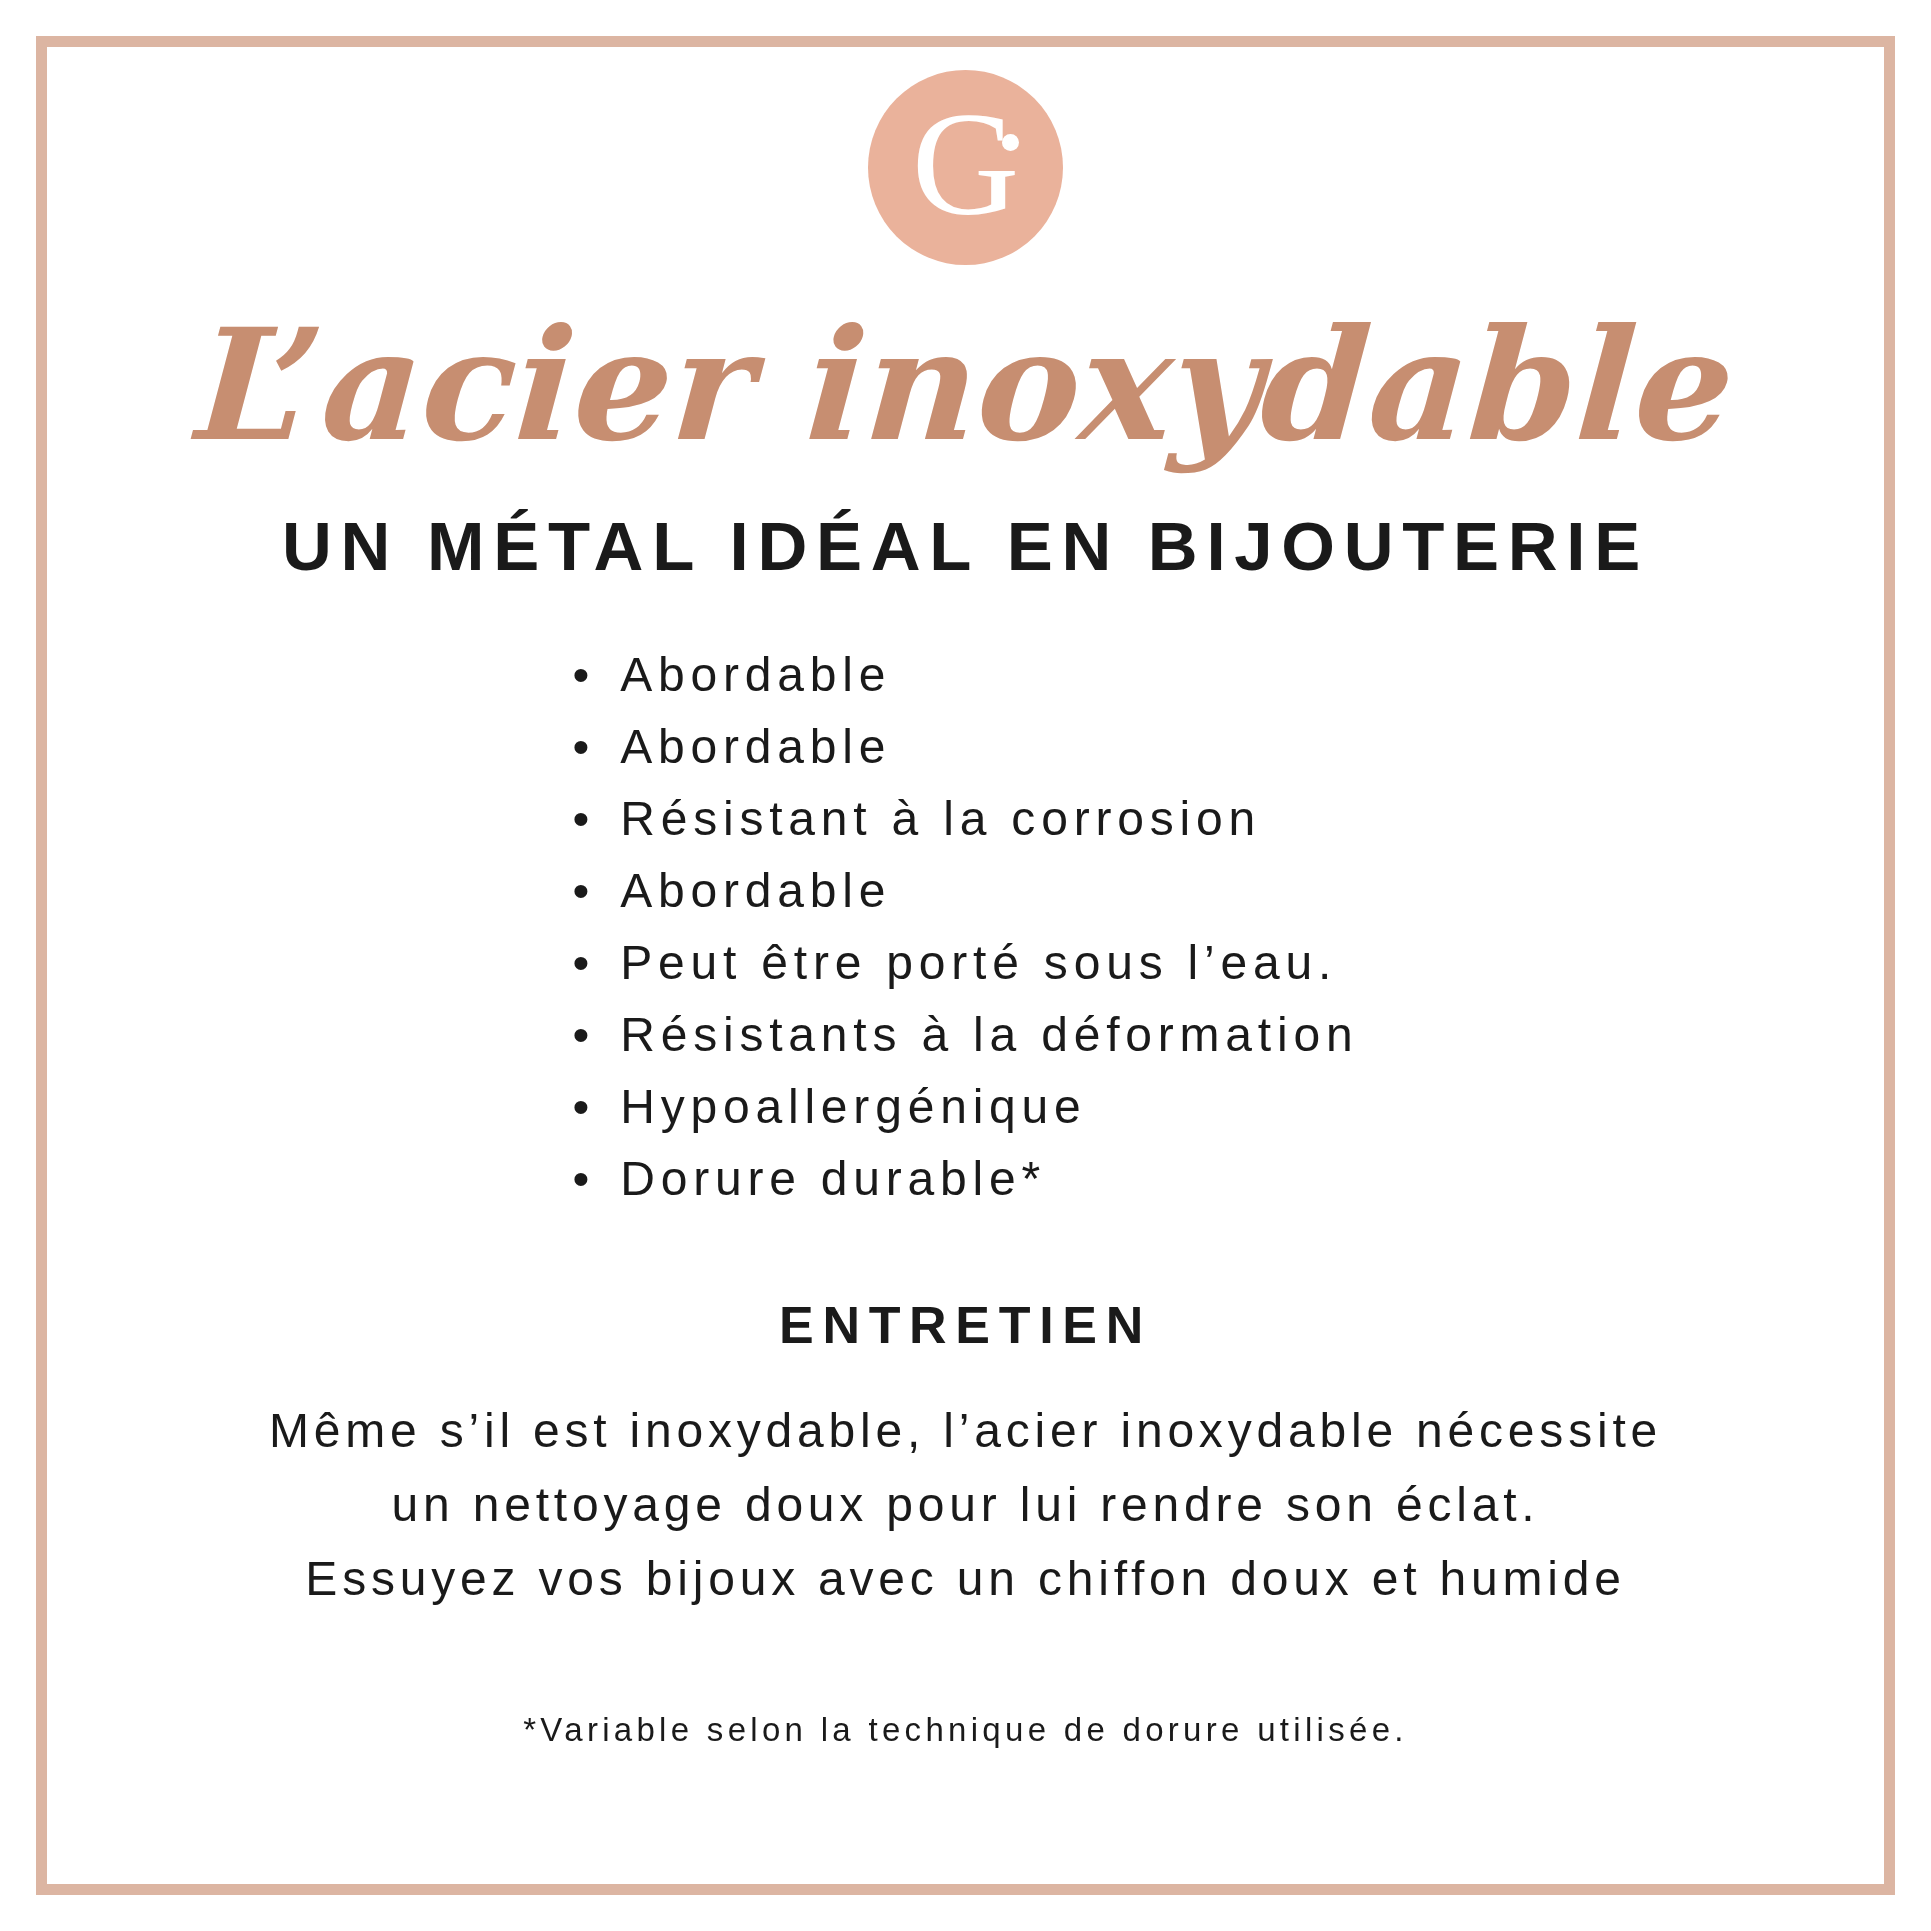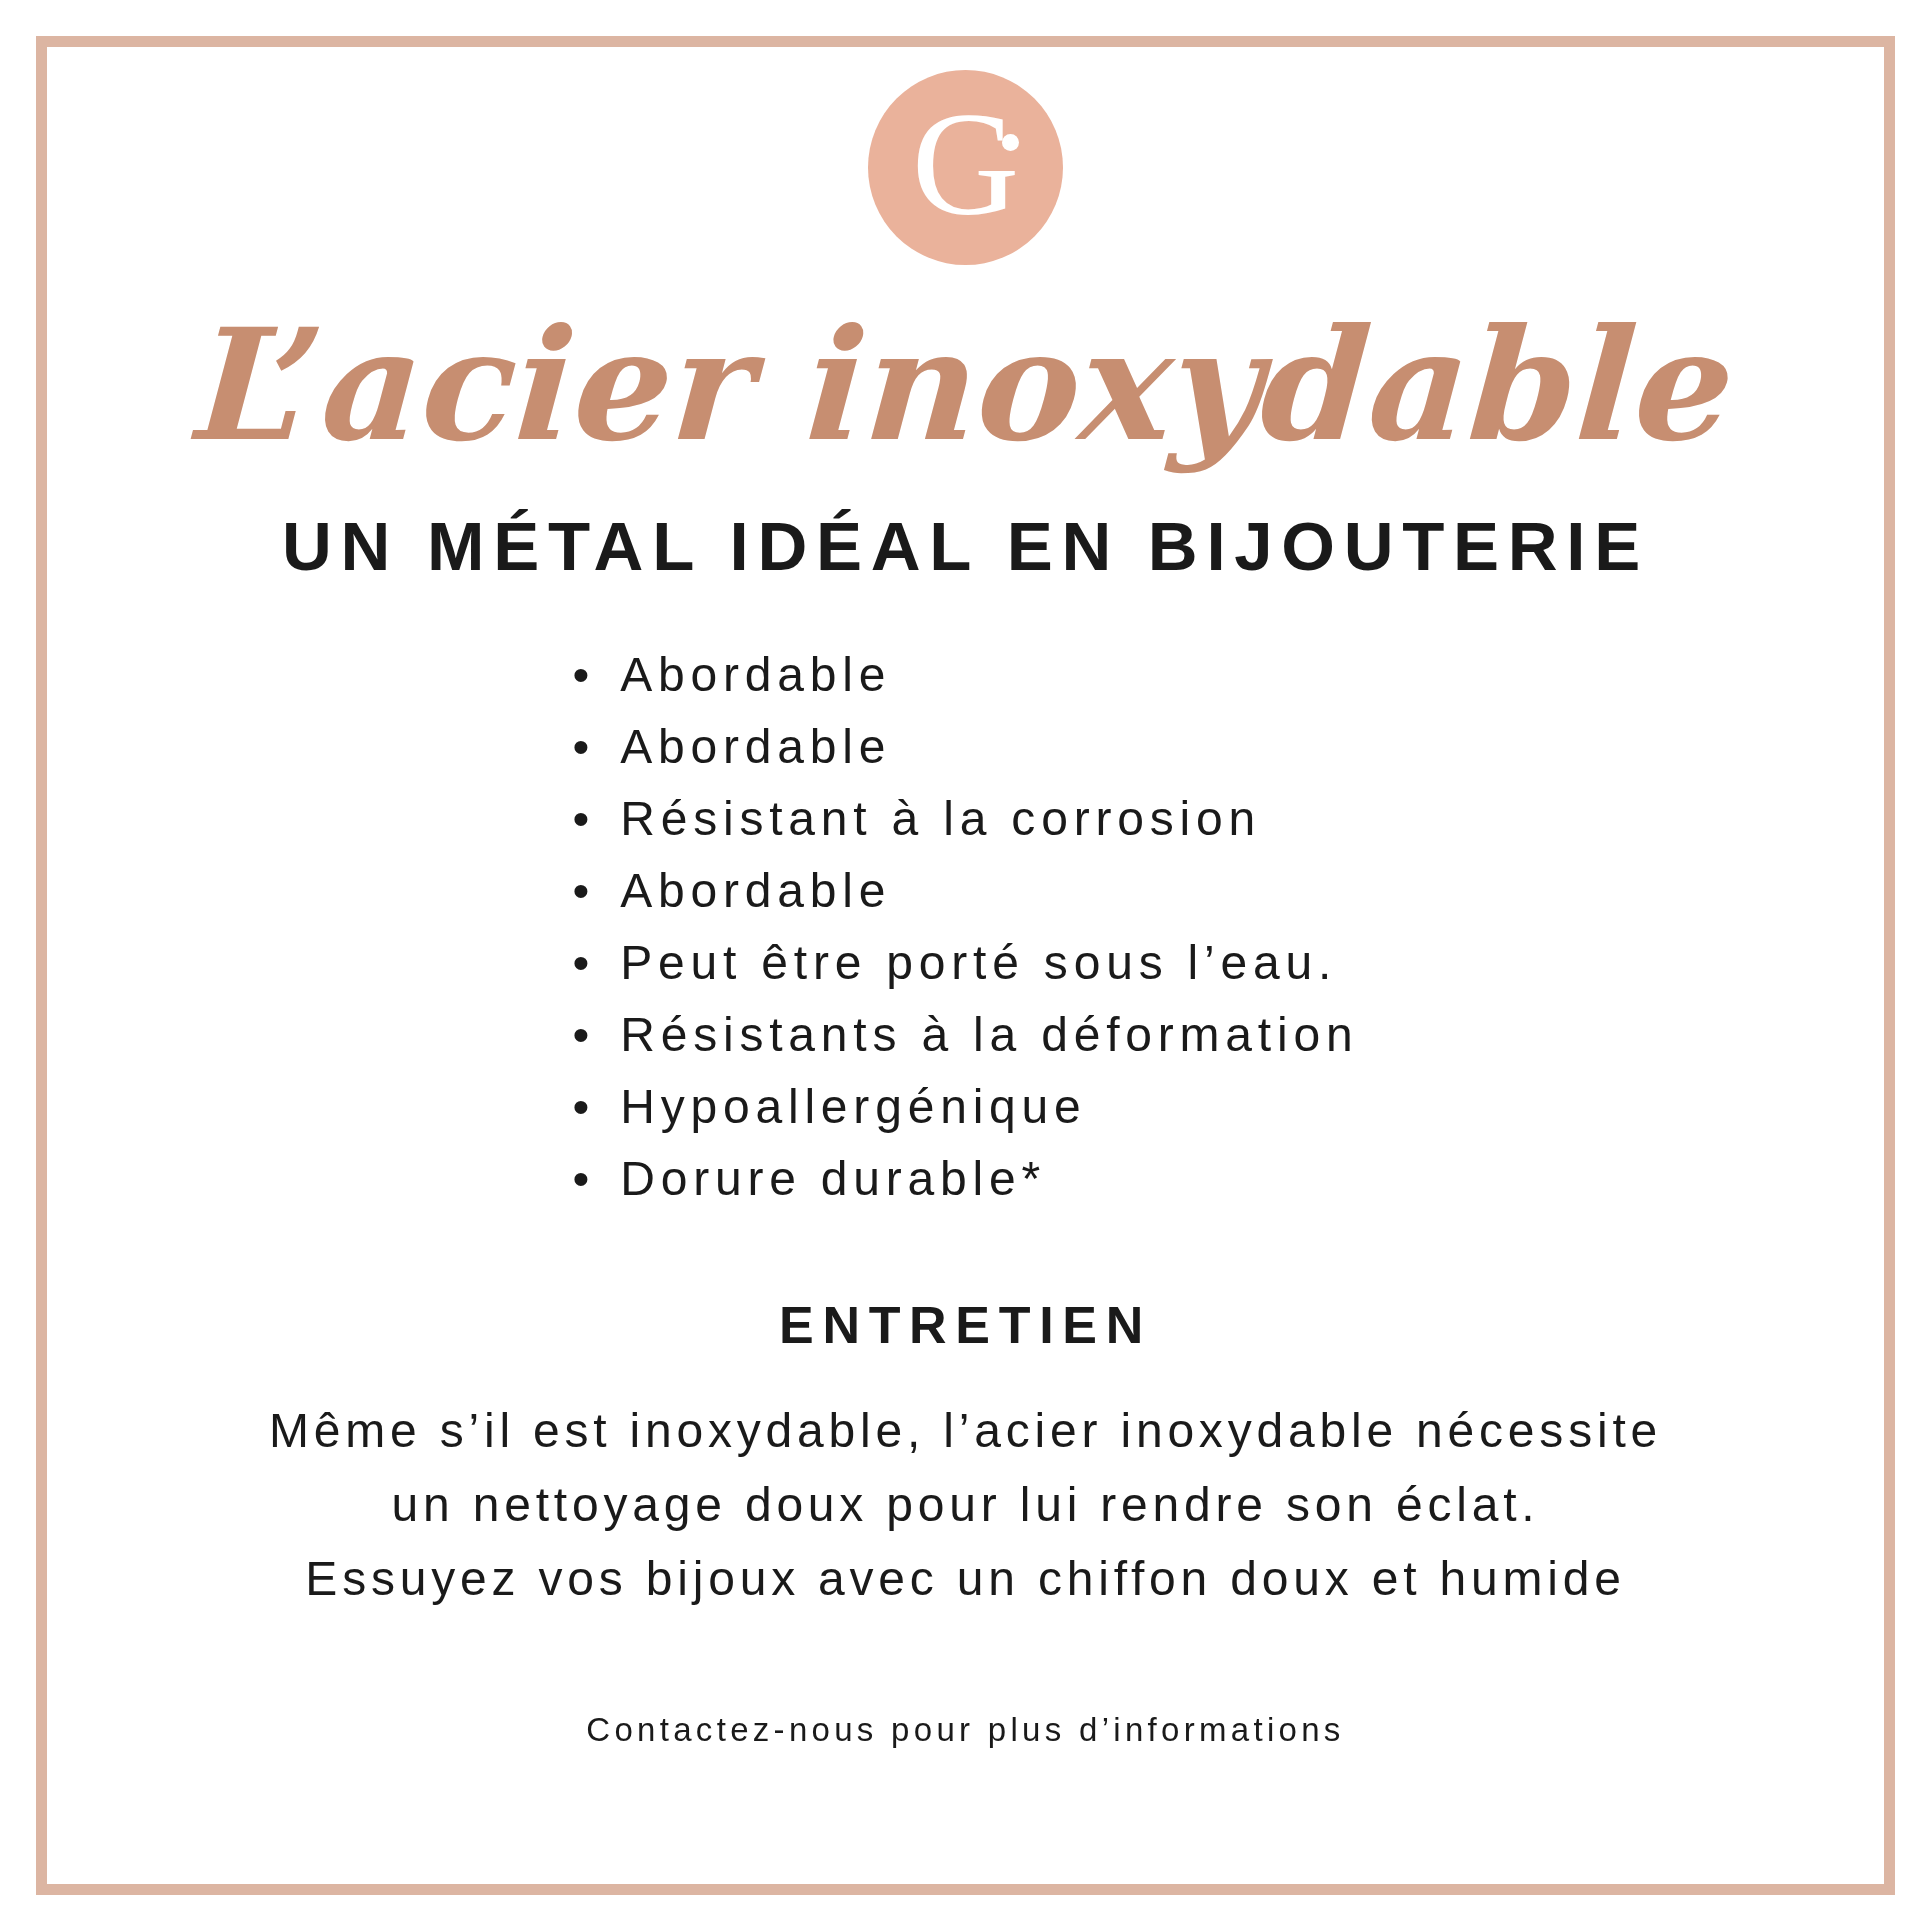--- a/index.html
+++ b/index.html
@@ -94,18 +94,18 @@
 
     <h3 class="care-heading">ENTRETIEN</h3>
 
     <p class="care-text" id="care-text">
         <span class="care-line">Même s’il est inoxydable, l’acier inoxydable nécessite</span>
         <span class="care-line">un nettoyage doux pour lui rendre son éclat.</span>
         <span class="care-line">Essuyez vos bijoux avec un chiffon doux et humide</span>
       </p>
 
     <p class="footnote" id="footnote">
-        <span class="footnote-line">Contactez-nous pour plus d’informations</span>
+        <span class="footnote-line">*Variable selon la technique de dorure utilisée.</span>
       </p>
 
   </div>
 </div>
 
 
 </body></html>

